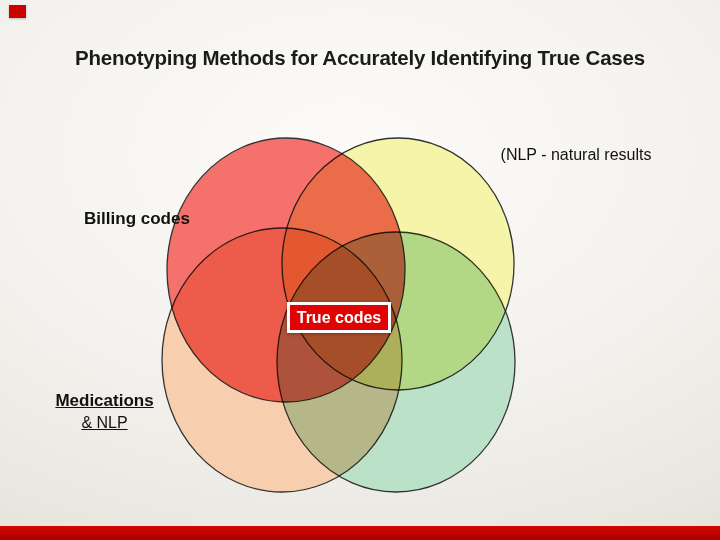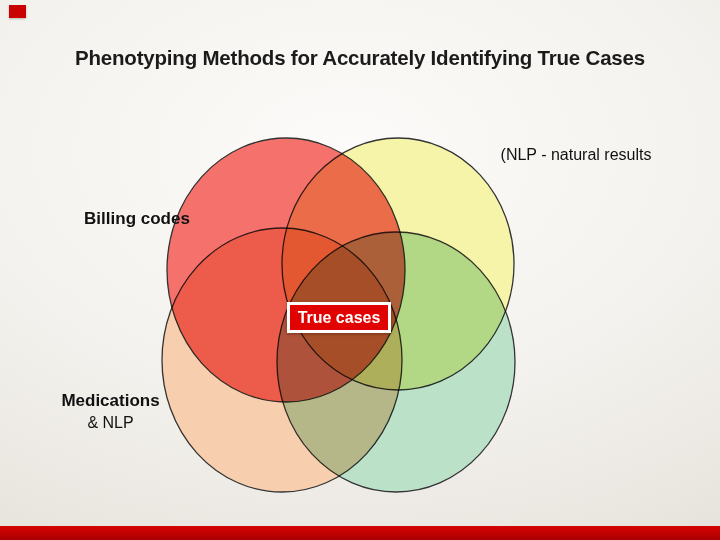--- a/index.html
+++ b/index.html
@@ -21,21 +21,21 @@
   }
   .venn-svg{position:absolute;left:0;top:0;isolation:isolate;}
   .venn-svg ellipse{mix-blend-mode:multiply;}
   .set-label{
     position:absolute;text-align:center;color:#111;
     font-size:16px;line-height:22px;
   }
   .set-label .bold{font-weight:bold;font-size:17px;}
   .label-billing{left:52px;top:160px;width:170px;margin-top:48px;}
   .label-clinical{left:462px;top:144px;width:228px;}
-  .label-medications{left:28px;top:390px;width:165px;}
+  .label-medications{left:22px;top:390px;width:165px;text-decoration:underline;}
   .label-labs{left:465px;top:413px;width:230px;}
   .true-cases-badge{
     position:absolute;left:287px;top:302px;width:98px;height:25px;
     background:#E10301;border:3px solid #FFFFFF;
     box-shadow:0 1px 3px rgba(60,20,10,0.45);
     color:#FFFFFF;font-weight:bold;font-size:16px;
     text-align:center;line-height:25px;
   }
   .accent-corner{
     position:absolute;left:9px;top:5px;width:17px;height:13px;
@@ -71,17 +71,17 @@
   </div>
 
   <div class="set-label label-medications">
     <div class="bold">Medications</div>
     <div>&amp; NLP</div>
   </div>
 
   <div class="set-label label-labs">
   </div>
 
-  <div class="true-cases-badge">True cases</div>
+  <div class="true-cases-badge">True codes</div>
 
   <div class="accent-bottom"></div>
 
 </div>
 
 </body></html>

